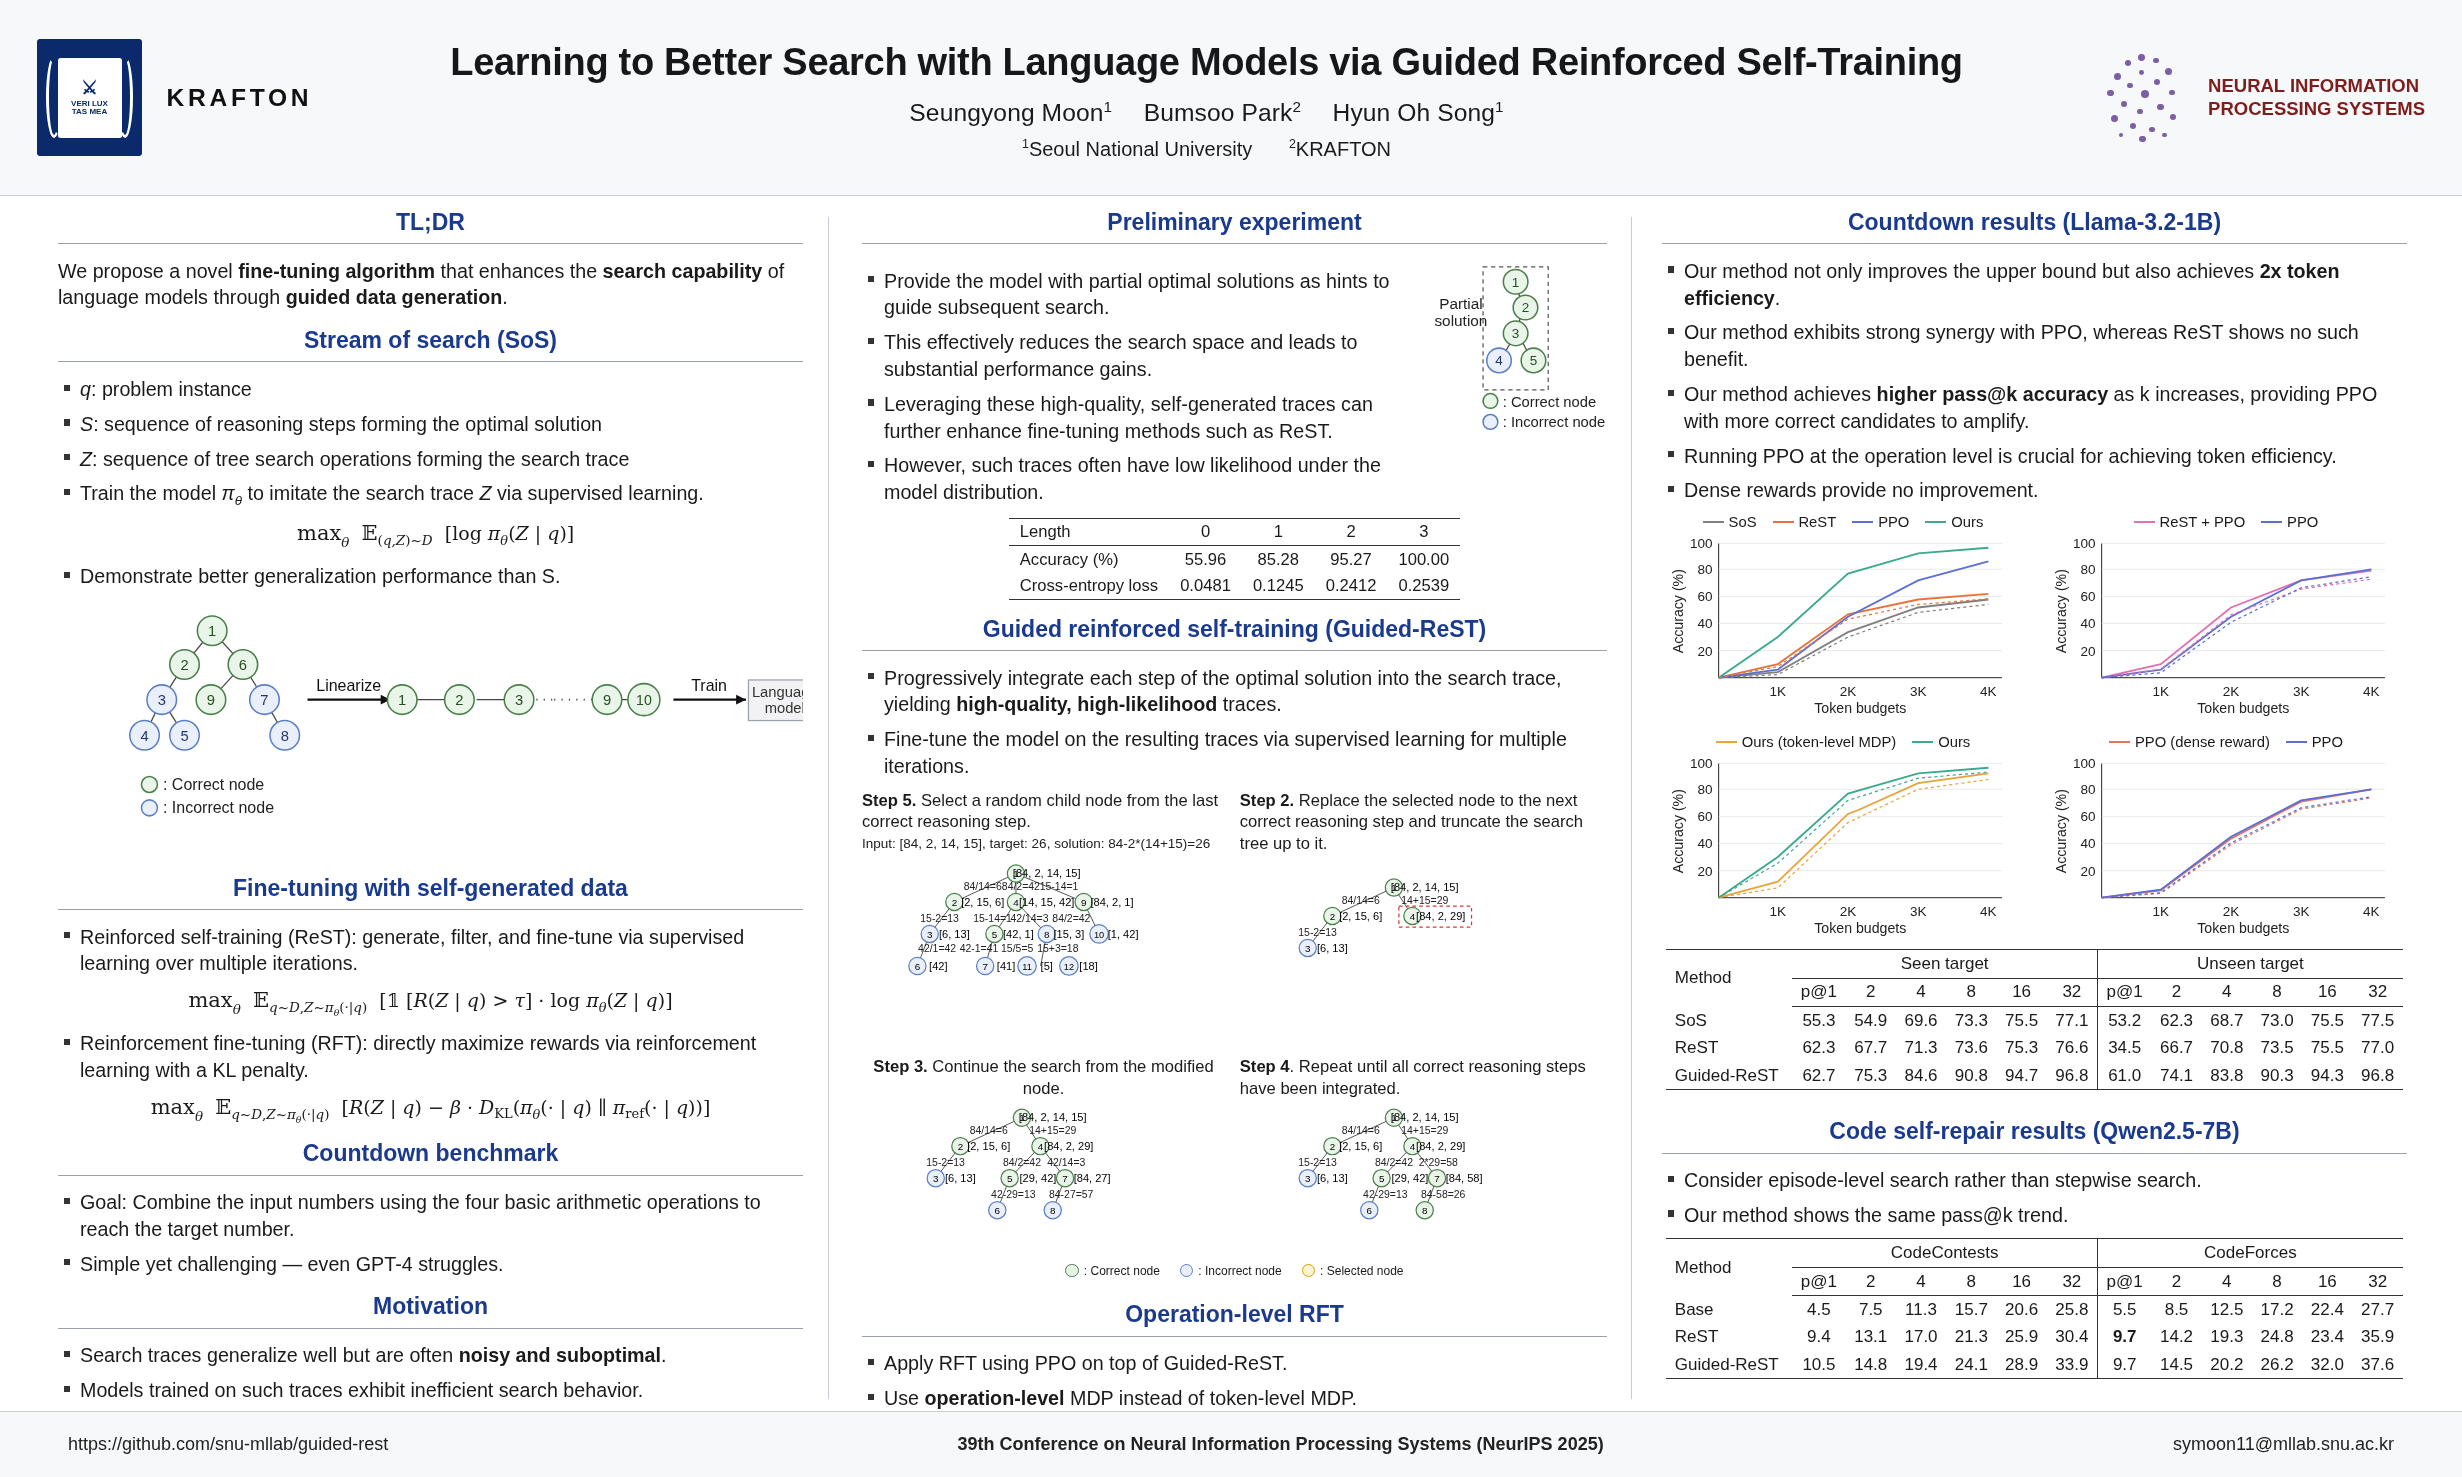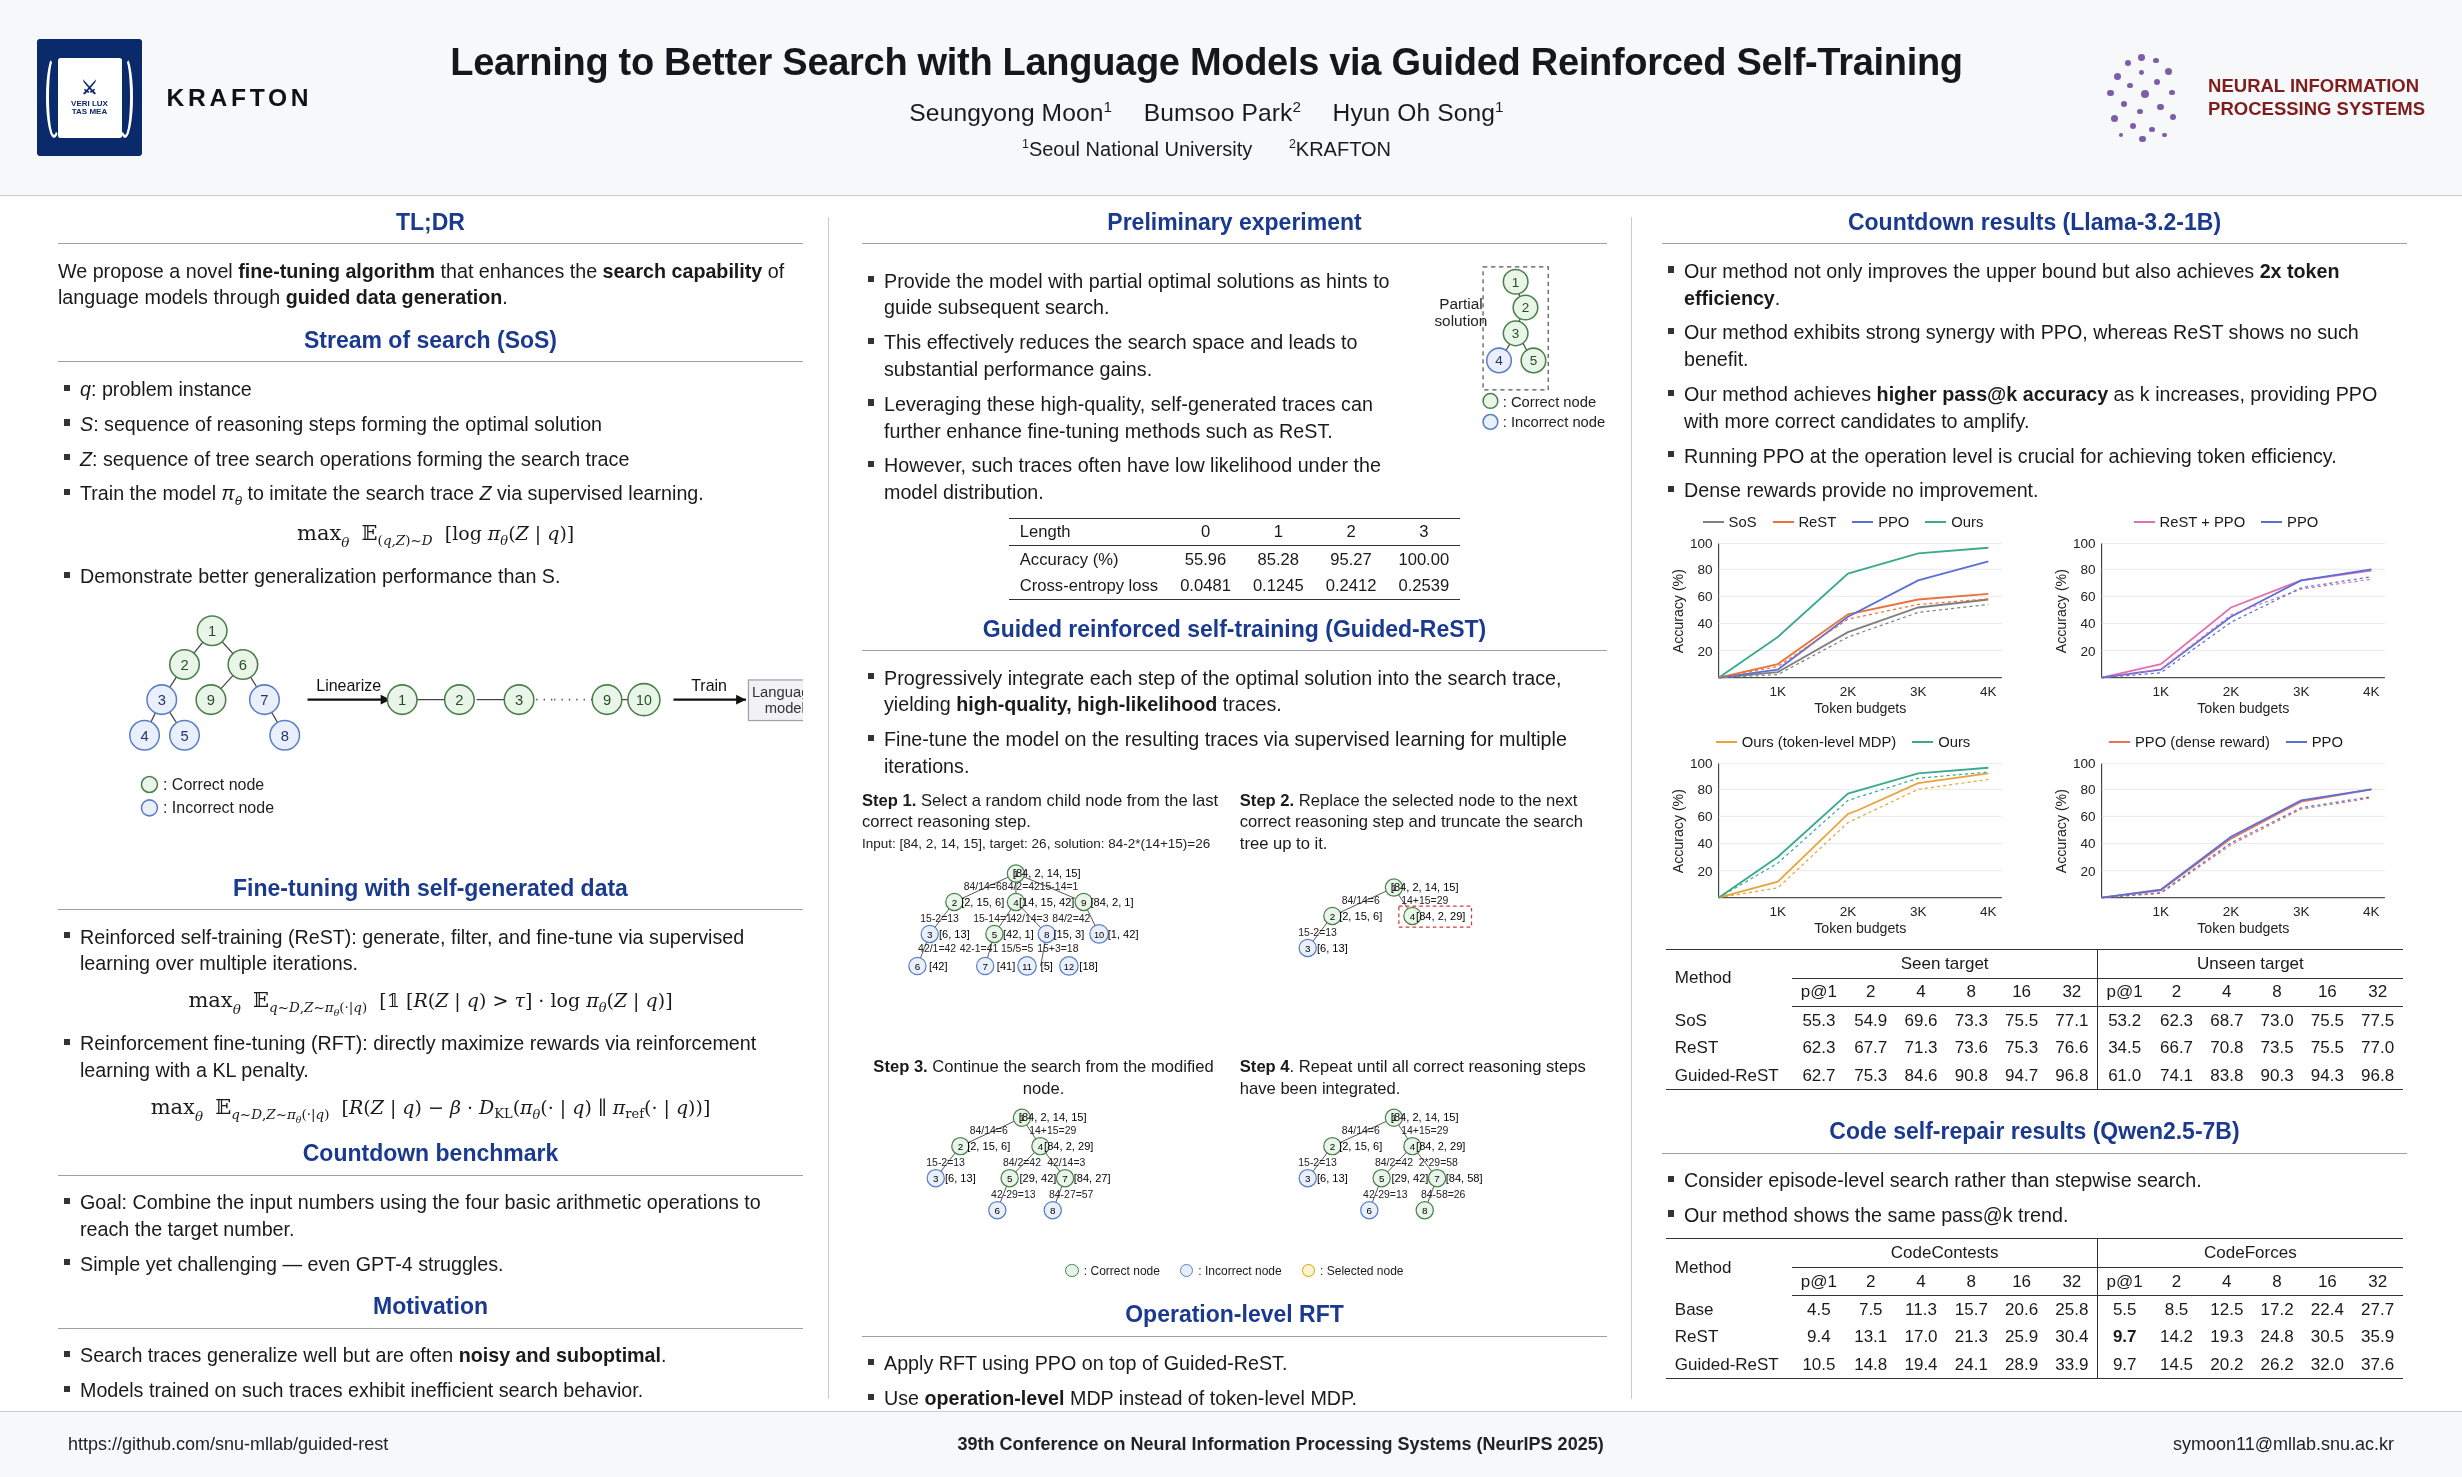--- a/index.html
+++ b/index.html
@@ -398,21 +398,21 @@
 
     <div class="sec tight">
       <div class="sec-title">Guided reinforced self-training (Guided-ReST)</div>
       <ul class="sq">
         <li>Progressively integrate each step of the optimal solution into the search trace, yielding <b>high-quality, high-likelihood</b> traces.</li>
         <li>Fine-tune the model on the resulting traces via supervised learning for multiple iterations.</li>
       </ul>
 
       <div style="display:flex; gap:14.8px; margin-top:8.6px;">
         <div style="width:363px;">
-          <p class="step-h"><b>Step 1.</b> <span>Select a random child node from the last correct reasoning step.</span></p>
+          <p class="step-h"><b>Step 5.</b> <span>Select a random child node from the last correct reasoning step.</span></p>
           <p class="mini-note">Input: [84, 2, 14, 15], target: 26, solution: 84-2*(14+15)=26</p>
           <svg width="351" height="185" viewBox="0 0 570 300">
             <g stroke="#555" stroke-width="1.6" fill="none">
               <line x1="250" y1="30" x2="150" y2="76"></line>
                 <line x1="250" y1="30" x2="250" y2="76"></line>
                 <line x1="250" y1="30" x2="360" y2="76"></line>
               <line x1="150" y1="76" x2="110" y2="128"></line>
                 <line x1="250" y1="76" x2="215" y2="128"></line>
                 <line x1="250" y1="76" x2="300" y2="128"></line>
               <line x1="360" y1="76" x2="385" y2="128"></line>
@@ -949,21 +949,21 @@
             <td>9.4</td>
             <td>13.1</td>
             <td>17.0</td>
             <td>21.3</td>
             <td>25.9</td>
             <td>30.4</td>
             <td class="vl bold">9.7</td>
             <td>14.2</td>
             <td>19.3</td>
             <td>24.8</td>
-            <td>30.5</td>
+            <td>23.4</td>
             <td>35.9</td>
           </tr>
           <tr class="endline bold">
             <td class="lbl">Guided-ReST</td>
             <td>10.5</td>
             <td>14.8</td>
             <td>19.4</td>
             <td>24.1</td>
             <td>28.9</td>
             <td>33.9</td>

